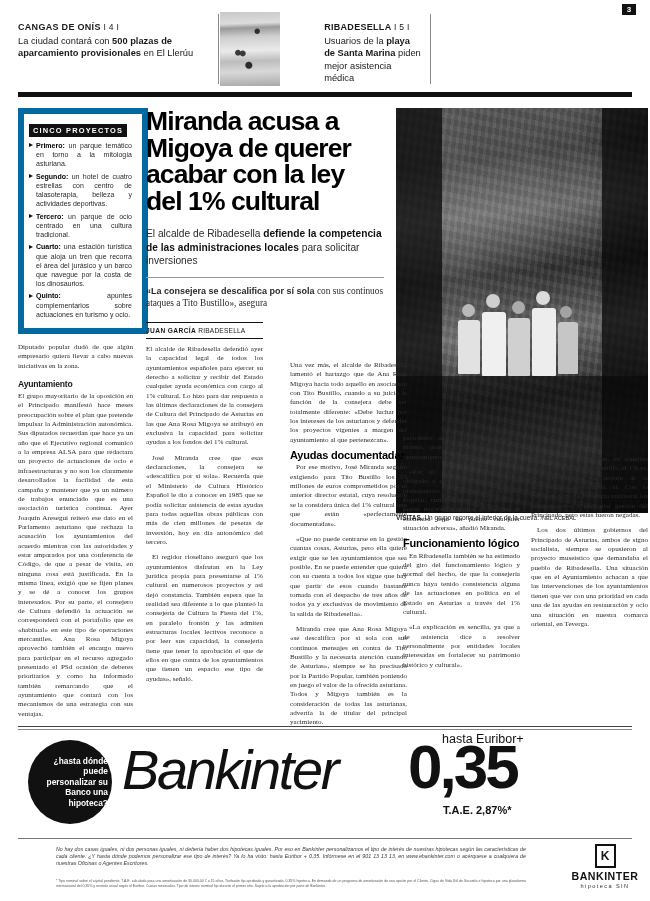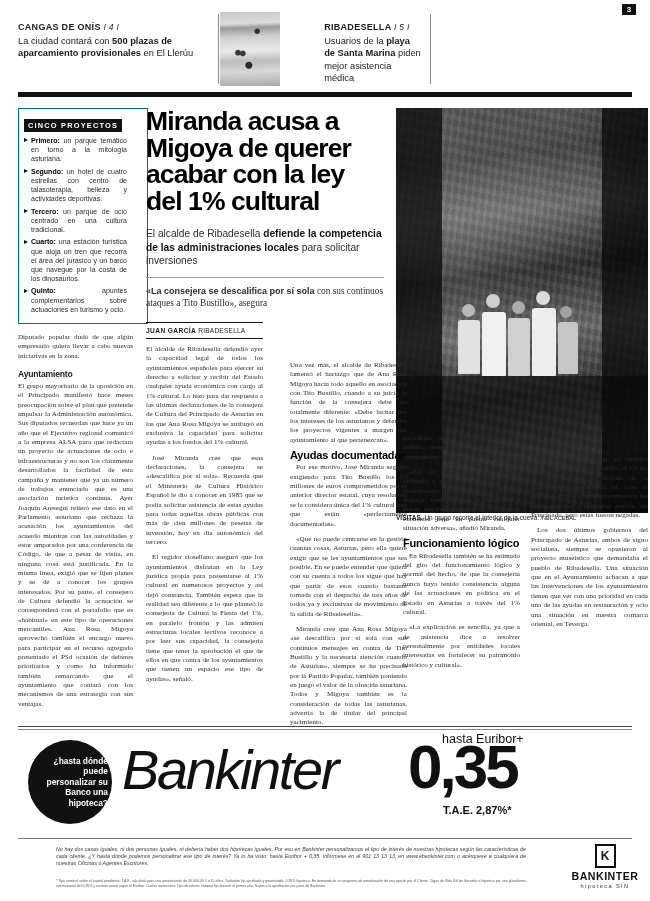--- a/index.html
+++ b/index.html
@@ -6,21 +6,21 @@
   body{width:650px;height:901px;overflow:hidden;
        font-family:"Liberation Sans", sans-serif; color:#1a1a1a;}
   .page{position:relative;width:650px;height:901px;background:#fff;}
 
   
   .teaser-strip{position:absolute;left:18px;top:8px;width:614px;height:80px;display:flex;}
   .teaser{position:relative;padding:0 8px 0 0;}
   .teaser .rule{position:absolute;left:0;top:6px;bottom:4px;width:1px;background:#8a8a8a;}
   .teaser-kicker{font-size:9px;font-weight:bold;letter-spacing:.3px;margin:14px 0 3px 0;
                  font-family:"Liberation Sans", sans-serif;}
-  .teaser-kicker .pg{font-weight:normal;font-size:8.5px;font-style:italic;}
+  .teaser-kicker .pg{font-weight:normal;font-size:8.5px;}
   .teaser-text{font-size:9.3px;line-height:12.4px;font-family:"Liberation Sans", sans-serif;}
   .teaser-text b{font-weight:bold;}
   .t1{width:198px;}
   .t2{width:210px;display:flex;gap:36px;}
   .t2 .photo{width:60px;height:74px;margin:4px 8px 0 2px;flex:none;
      background:
        radial-gradient(circle at 48% 72%, #2b2b2b 0 3px, transparent 4px),
        radial-gradient(circle at 30% 55%, #3a3a3a 0 2.4px, transparent 3.4px),
        radial-gradient(circle at 38% 56%, #3a3a3a 0 2.4px, transparent 3.4px),
        radial-gradient(circle at 62% 26%, #2f2f2f 0 2.2px, transparent 3.2px),
@@ -31,21 +31,21 @@
 
   .black-bar{position:absolute;left:18px;top:92px;width:614px;height:5px;background:#111;}
   .page-badge{position:absolute;right:14px;top:4px;width:14px;height:11px;background:#111;
               color:#fff;font-size:8px;font-weight:bold;text-align:center;line-height:11px;}
 
   
   .main{position:absolute;left:18px;top:108px;width:614px;}
   .col-rail{position:absolute;left:0;top:0;width:115px;}
 
   
-  .box{border:1px solid #0369a1;padding:5px 20px 6px 5px;width:103px;}
+  .box{border:6px solid #0369a1;padding:5px 10px 6px 5px;width:103px;}
   .box-title{display:inline-block;background:#111;color:#fff;font-size:7.4px;font-weight:bold;
              letter-spacing:1.2px;padding:2px 4px;margin-bottom:4px;}
   .bullet-item{font-size:7px;line-height:9.1px;margin-bottom:3.5px;padding-left:7px;position:relative;
                text-align:justify;color:#2a2a2a;}
   .bullet-item:before{content:"";position:absolute;left:0;top:2.2px;width:0;height:0;
     border-left:4px solid #111;border-top:2.6px solid transparent;border-bottom:2.6px solid transparent;}
   .bullet-item b{font-weight:bold;color:#000;}
 
   .rail-lead{font-size:7.1px;line-height:9.3px;text-align:justify;margin-top:9px;color:#2a2a2a;
              font-family:"Liberation Serif", serif;}

